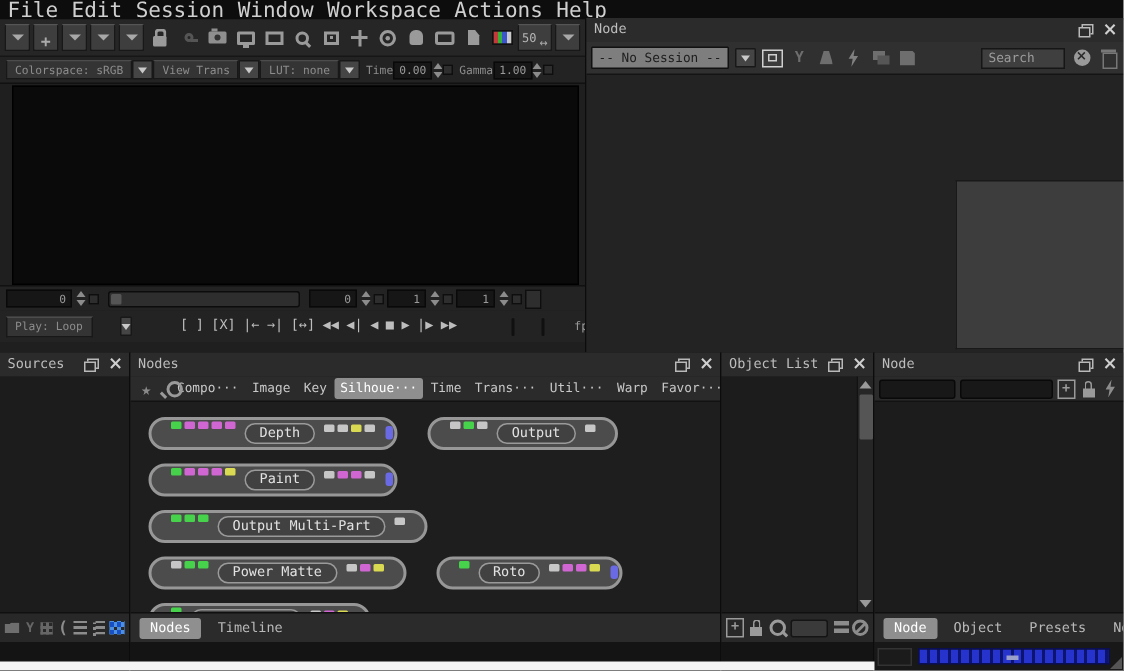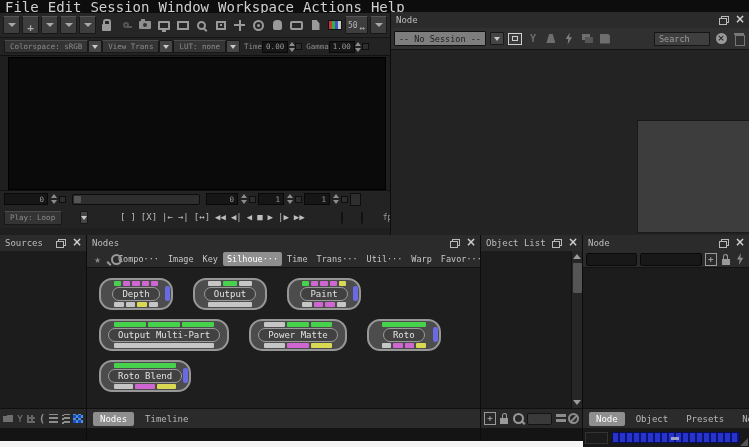--- a/index.html
+++ b/index.html
@@ -134,21 +134,21 @@
   
   .tabbar{height:17px;background:#2b2b2b;display:flex;align-items:center;gap:1px;padding:0 2px;border-bottom:1px solid #121212}
   .star-icon::before{content:"★";font-size:11px;color:#8a8a8a}
   .mag-sm{width:13px;height:13px;position:relative;margin:0 3px}
   .mag-sm::before{content:"";position:absolute;left:1px;top:1px;width:7px;height:7px;border:2px solid #9a9a9a;border-radius:50%}
   .mag-sm::after{content:"";position:absolute;right:0;bottom:0;width:2px;height:5px;background:#9a9a9a;transform:rotate(-45deg)}
   .tab{font-size:8.5px;color:#c8c8c8;padding:2px 4px;white-space:nowrap;border-radius:2px}
   .tab.selected{background:#8f8f8f;color:#fff}
   .node-grid{flex:1;background:#1e1e1e;display:flex;flex-wrap:wrap;align-content:flex-start;gap:9px 20px;padding:10px 12px;overflow:hidden}
   .pill{position:relative;border:2px solid #979797;border-radius:13px;background:#4c4c4c;
-        display:flex;flex-direction:column;align-items:center;padding:2px 7px;min-width:74px}
+        display:flex;flex-direction:row;align-items:center;padding:2px 7px;min-width:74px}
   .stripe-row{display:flex;gap:2px;height:5px;align-self:stretch;margin:0 6px}
   .stripe-row.top{margin-top:-1px;margin-bottom:1px}
   .stripe-row.bot{margin-bottom:-1px;margin-top:1px}
   .seg{flex:1;min-width:7px;border-radius:1px}
   .pill-label{border:1px solid #9a9a9a;border-radius:9px;background:#414141;color:#e2e2e2;
               font-size:9px;padding:1px 9px;white-space:nowrap}
   .side-tab{position:absolute;right:1px;top:22%;width:5px;height:52%;border-radius:2px}
   .btabbar{height:20px;background:#2b2b2b;display:flex;align-items:center;gap:4px;padding:0 6px;border-top:1px solid #101010}
   .btab{font-size:9px;color:#b9b9b9;padding:2px 7px;border-radius:2px}
   .btab.selected{background:#8f8f8f;color:#fff}

